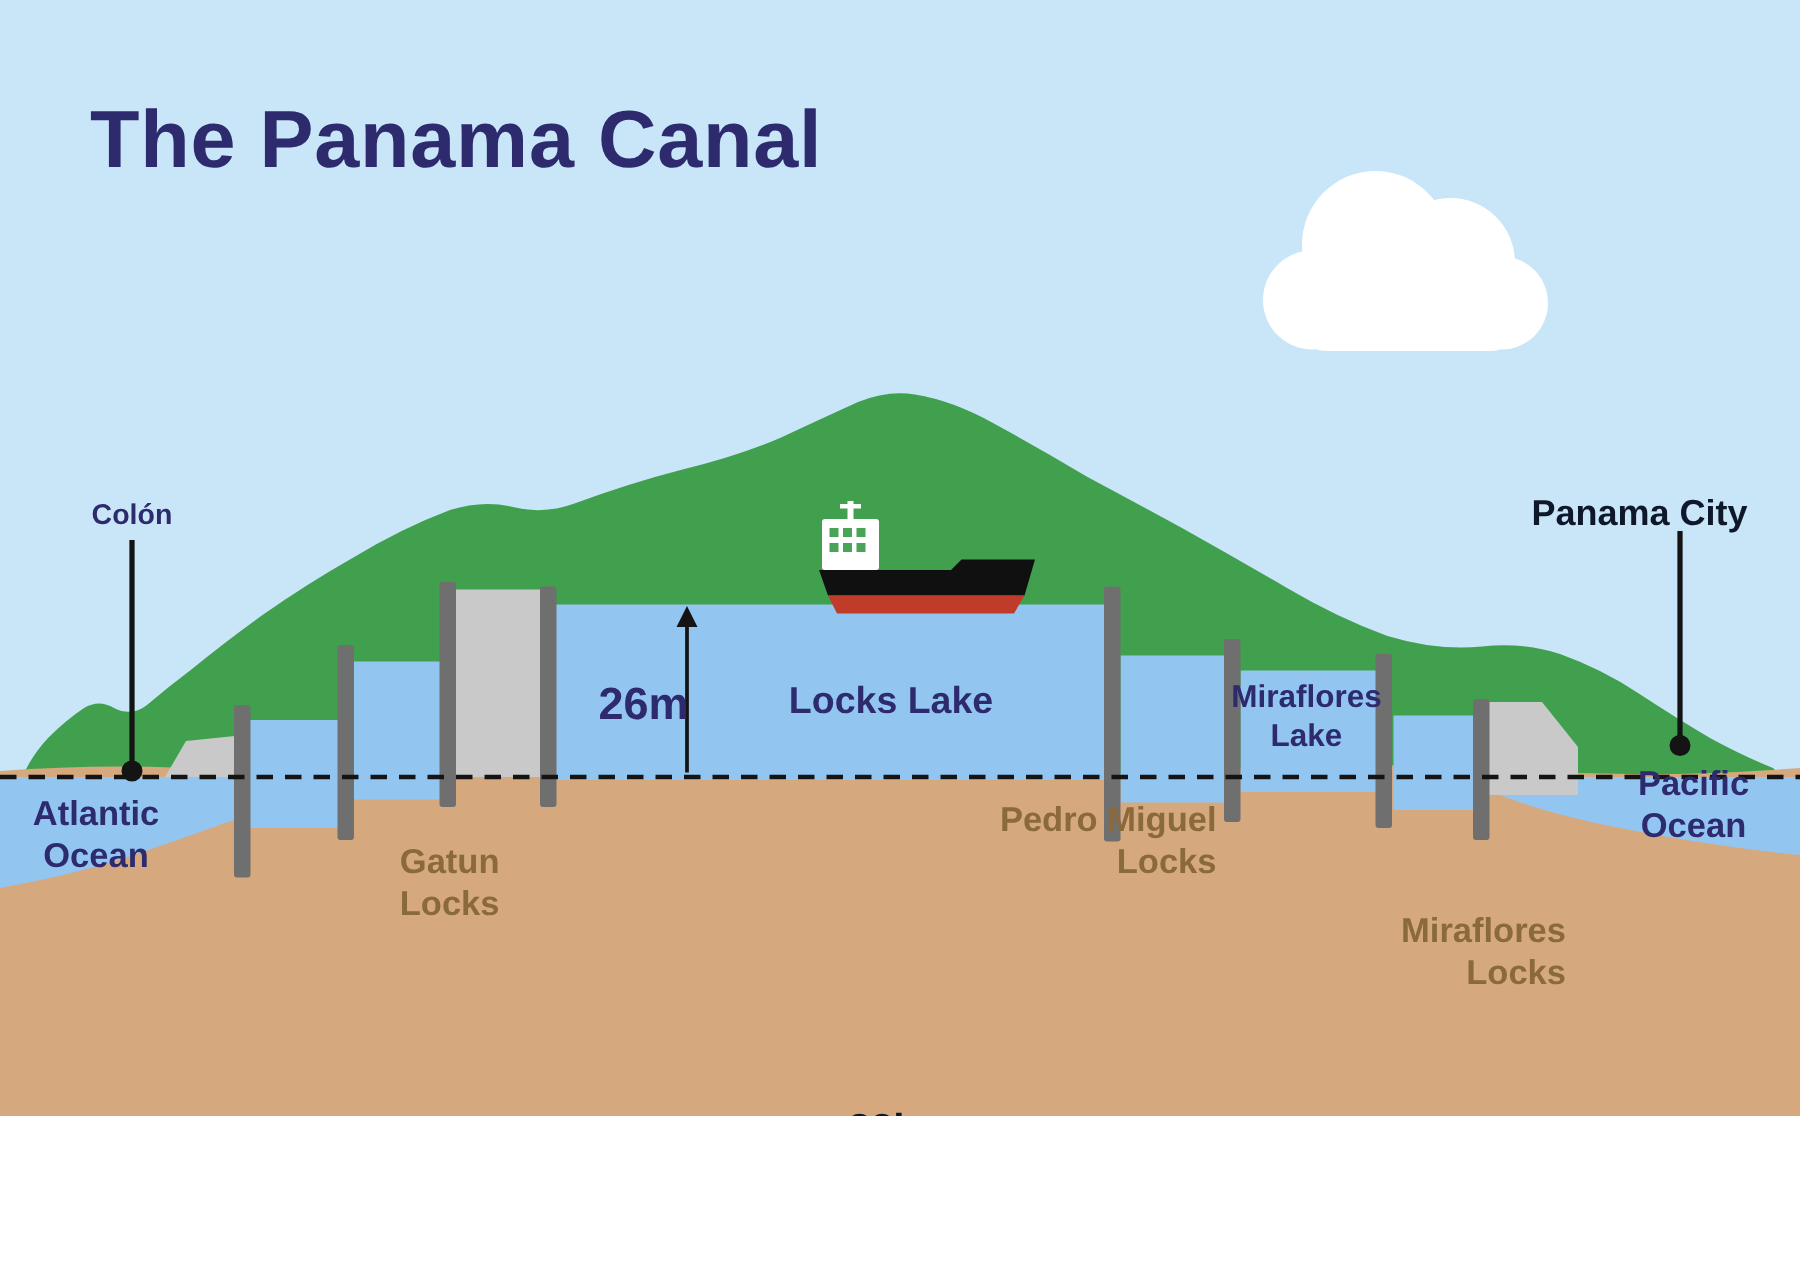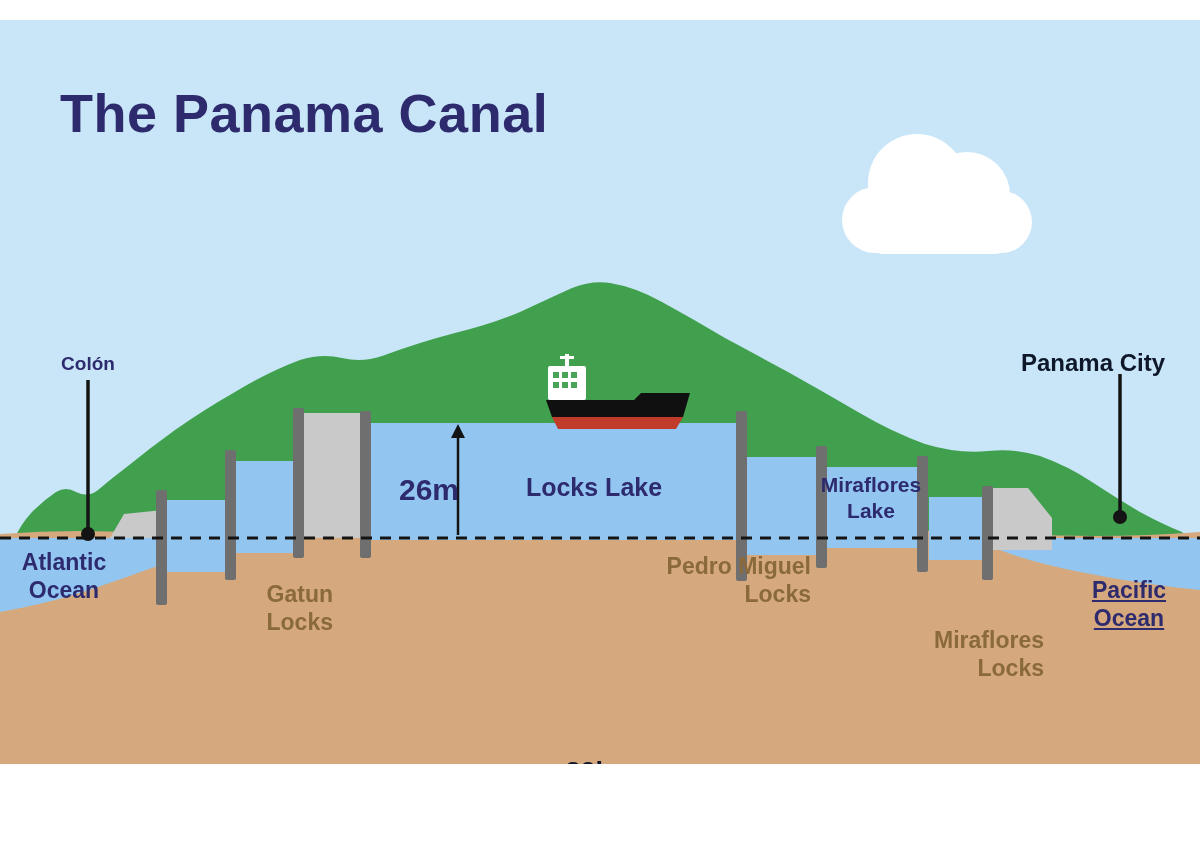--- a/index.html
+++ b/index.html
@@ -2,21 +2,20 @@
 <html><head>
 <meta charset="utf-8">
 <style>
   html,body{margin:0;padding:0;}
   .canvas{
     position:relative;
     width:1200px;height:744px;
     background:#c9e6f8;
     overflow:hidden;
     font-family:"Liberation Sans", sans-serif;
-    margin-top:20px;
   }
   svg{position:absolute;left:0;top:0;}
   .hills{fill:#41a04d;}
   .earth{fill:#d5a97d;}
   .water{fill:#92c6f1;}
   .concrete{fill:#c9c9c9;}
   .gate{fill:#6f6f6f;}
   .cloud{fill:#ffffff;}
   .sea-line{stroke:#141414;stroke-width:3;stroke-dasharray:11 8;}
   .marker-line{stroke:#141414;stroke-width:3.5;}
@@ -148,18 +147,18 @@
 
   <div class="lbl navy" style="left:88px;top:332px;font-size:19px;width:120px;">Colón</div>
   <div class="lbl dark" style="left:1093px;top:328px;font-size:24px;width:180px;">Panama City</div>
 
   <div class="lbl navy" style="left:64px;top:528px;font-size:23px;width:110px;">Atlantic Ocean</div>
   <div class="lbl brown" style="left:293px;top:560px;font-size:23px;width:80px;">Gatun Locks</div>
   <div class="lbl navy" style="left:594px;top:452px;font-size:25px;width:220px;">Locks Lake</div>
   <div class="lbl brown" style="left:736px;top:532px;font-size:23px;width:150px;">Pedro Miguel Locks</div>
   <div class="lbl brown" style="left:984px;top:606px;font-size:23px;width:120px;">Miraflores Locks</div>
   <div class="lbl navy" style="left:871px;top:452px;font-size:21px;width:110px;">Miraflores Lake</div>
-  <div class="lbl navy" style="left:1129px;top:556px;font-size:23px;width:90px;text-decoration:underline;">Pacific Ocean</div>
+  <div class="lbl navy" style="left:1129px;top:508px;font-size:23px;width:90px;">Pacific Ocean</div>
 
   <div class="lbl navy" style="left:429px;top:452px;font-size:30px;width:80px;">26m</div>
   <div class="lbl dark" style="left:600px;top:736px;font-size:27px;width:120px;">82km</div>
 
 </div>
 
 </body></html>

